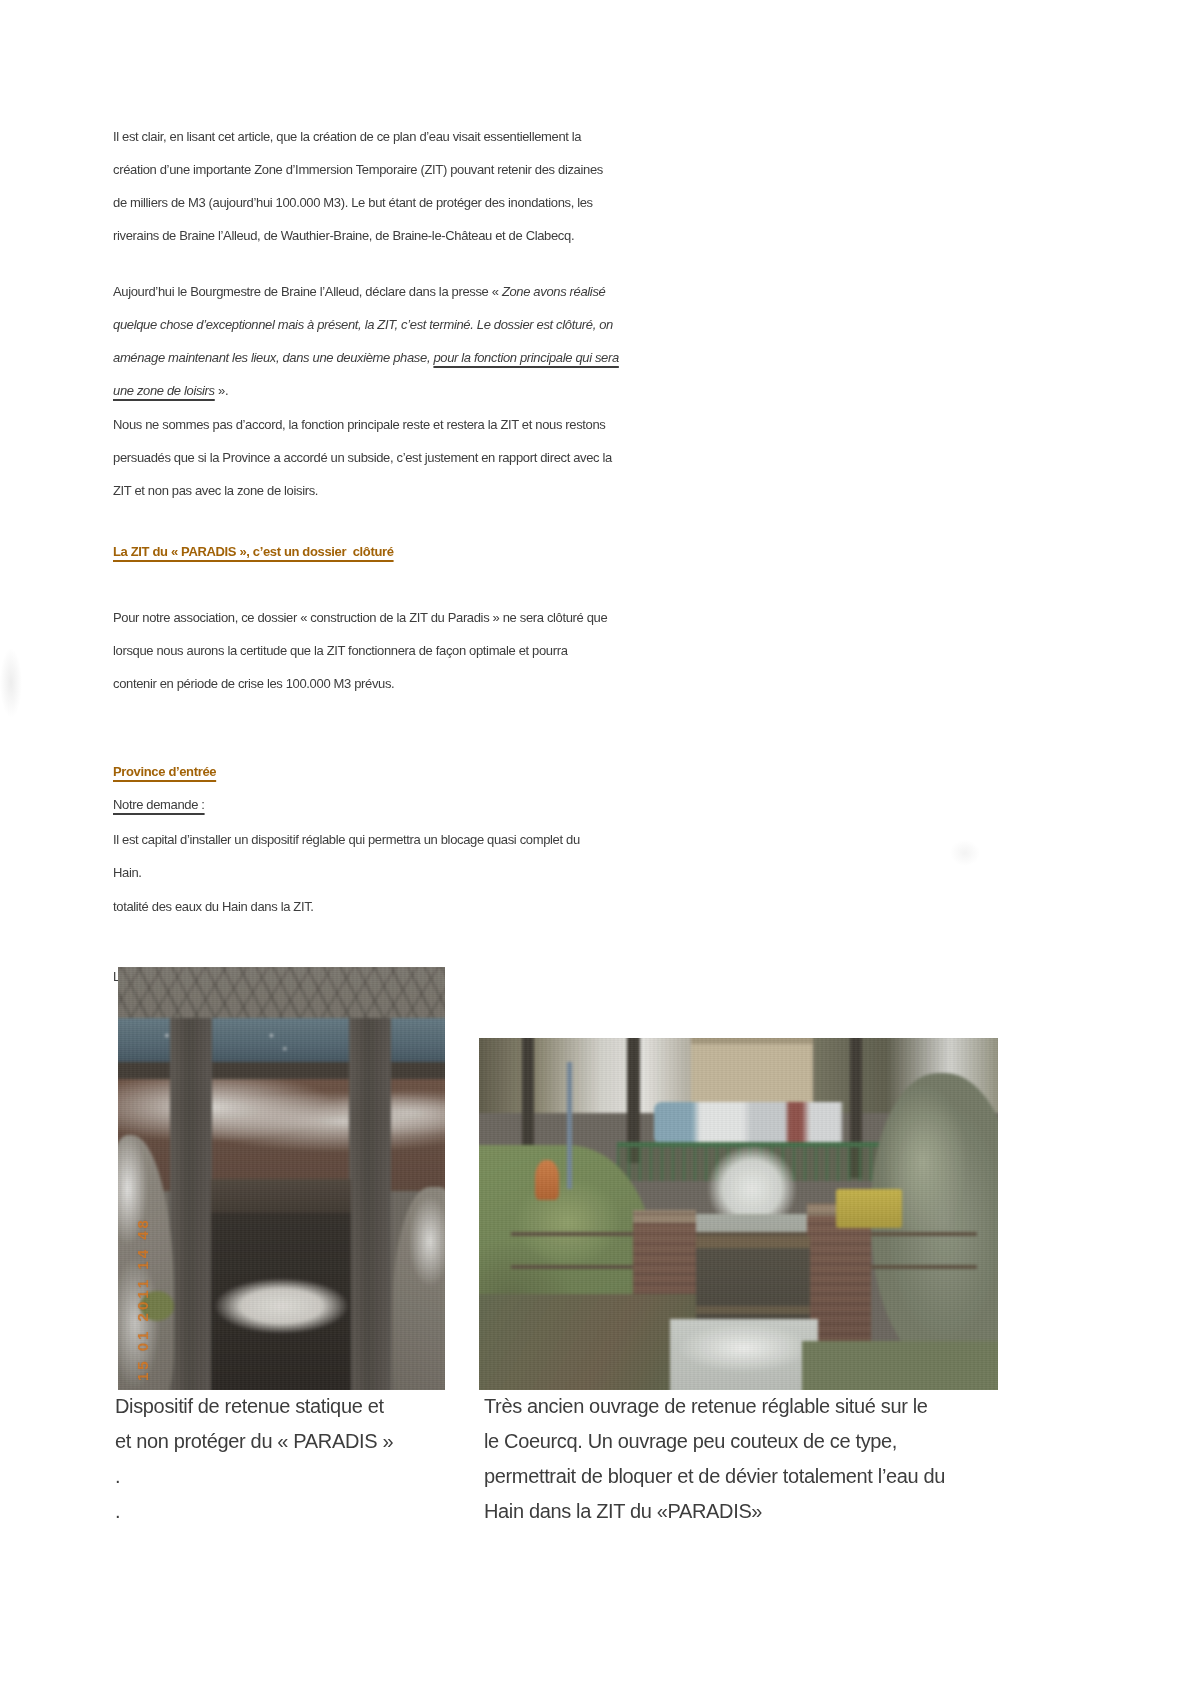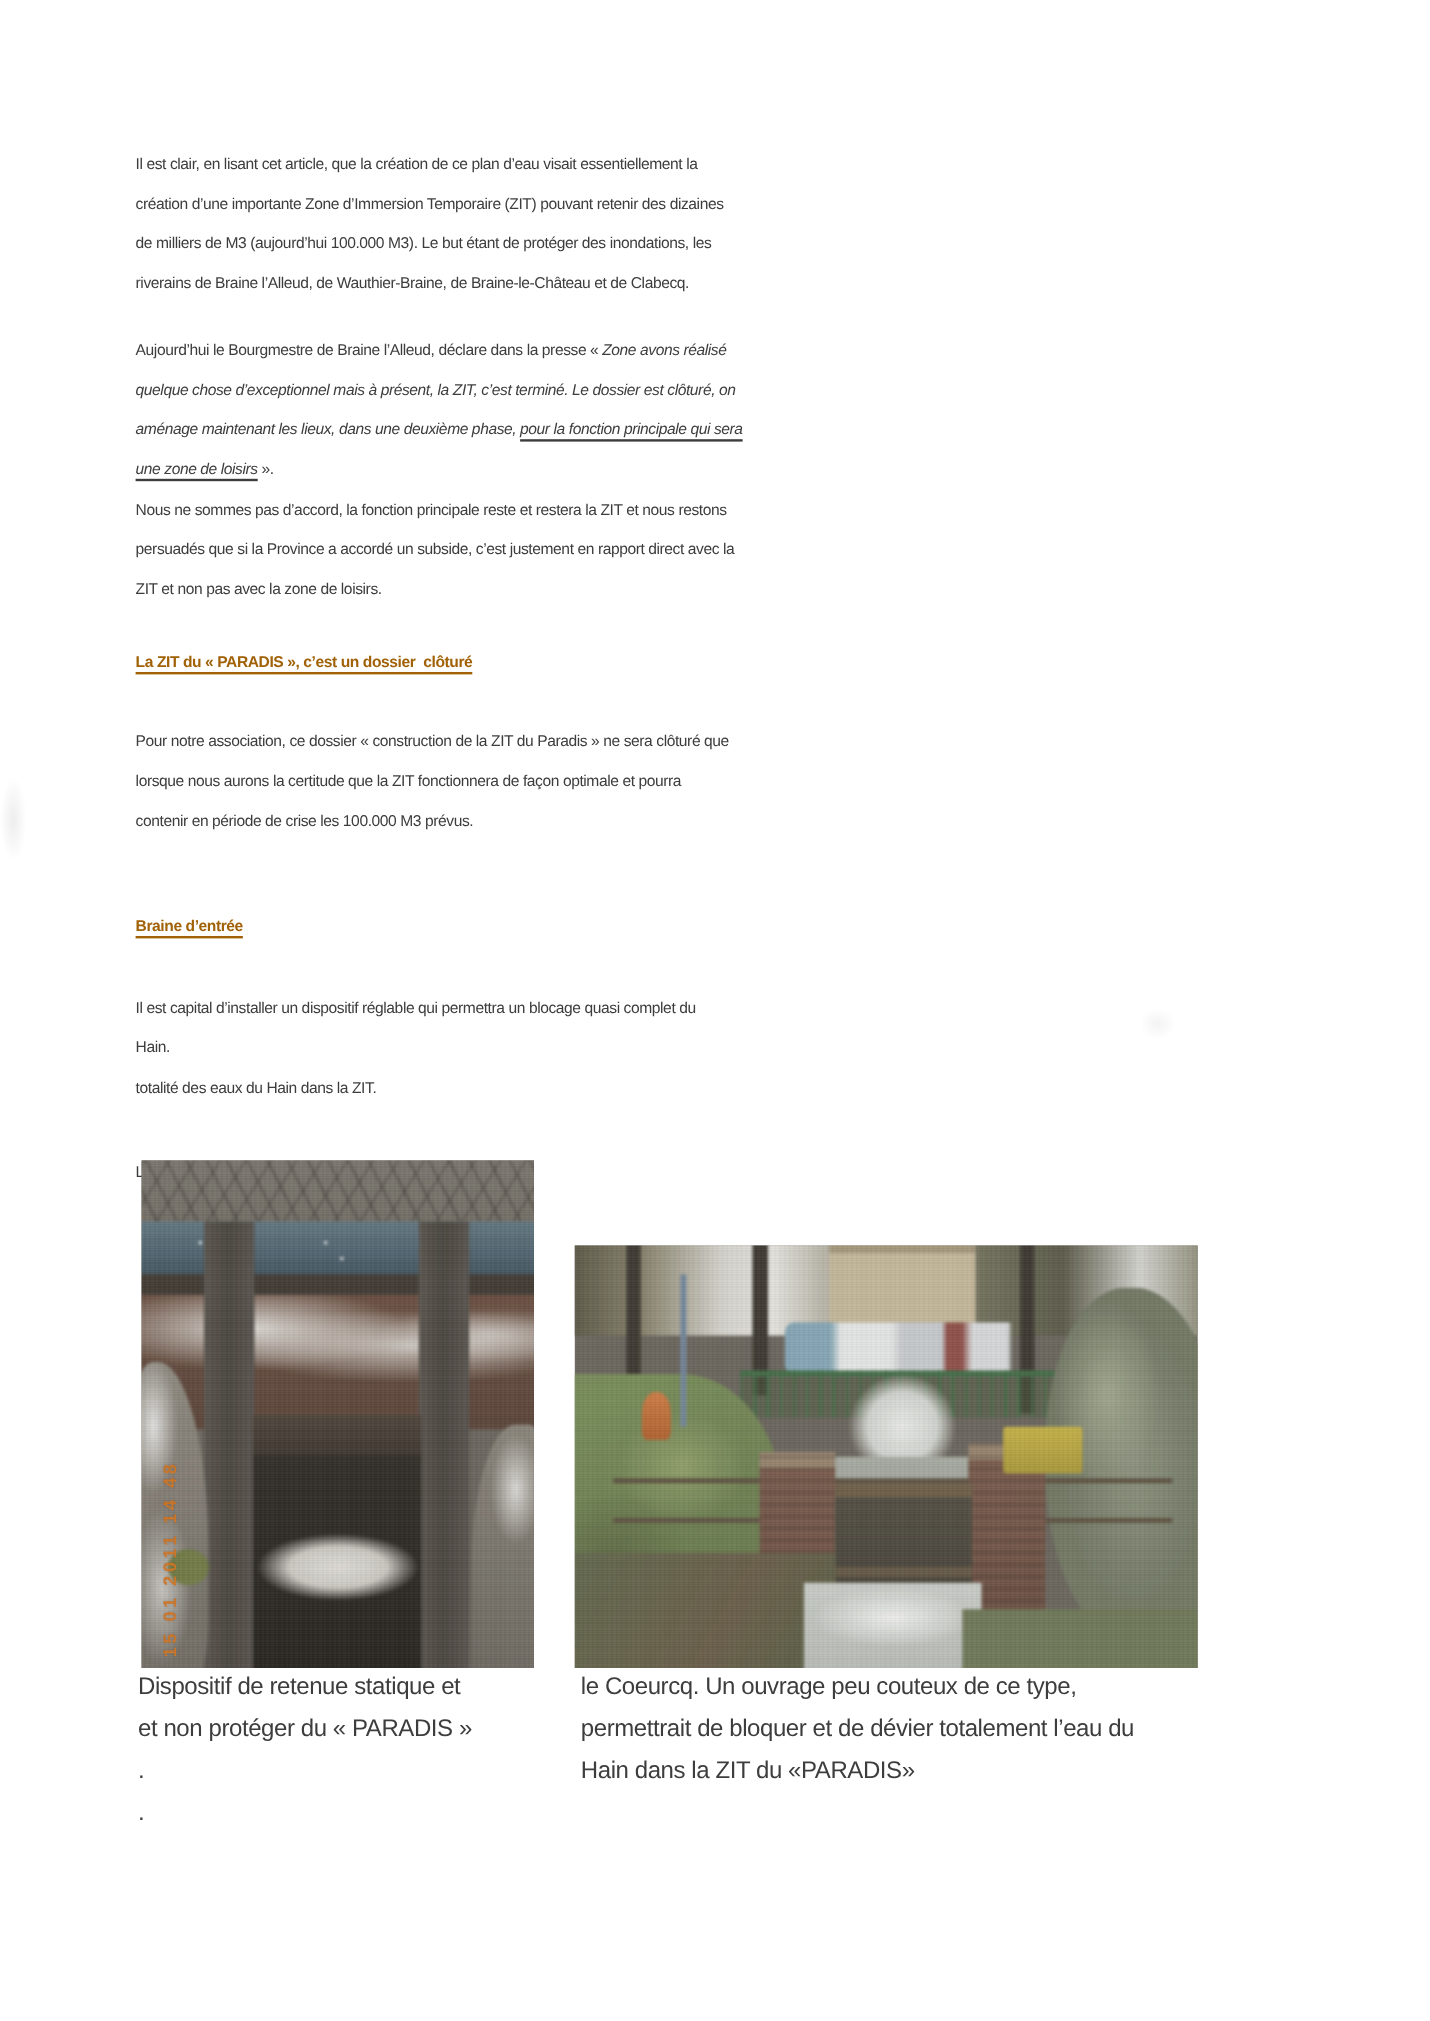--- a/index.html
+++ b/index.html
@@ -146,23 +146,26 @@
   </div>
 
 
   <div class="blk" style="top:557px">
     <div class="ln">Pour notre association, ce dossier « construction de la ZIT du Paradis » ne sera clôturé que</div>
     <div class="ln">lorsque nous aurons la certitude que la ZIT fonctionnera de façon optimale et pourra</div>
     <div class="ln">contenir en période de crise les 100.000 M3 prévus.</div>
   </div>
 
   <div class="blk" style="top:711px">
-    <span class="hd un">Braine d’entrée</span>
-  </div>
-
+    <span class="hd un">Province d’entrée</span>
+  </div>
+
+  <div class="blk" style="top:744px">
+    <span class="un">Notre demande :</span>
+  </div>
 
   <div class="blk" style="top:779px">
     <div class="ln">Il est capital d’installer un dispositif réglable qui permettra un blocage quasi complet du</div>
     <div class="ln">Hain.</div>
   </div>
 
   <div class="blk" style="top:846px">
     <div class="ln">totalité des eaux du Hain dans la ZIT.</div>
   </div>
 
@@ -218,20 +221,21 @@
   </div>
 
   <div class="cap" style="left:115px;top:1389px;width:360px">
     <div class="ln">Dispositif de retenue statique et</div>
     <div class="ln">et non protéger du « PARADIS »</div>
     <div class="ln">.</div>
     <div class="ln">.</div>
   </div>
 
   <div class="cap" style="left:484px;top:1389px;width:540px">
+    <div class="ln">Très ancien ouvrage de retenue réglable situé sur le</div>
     <div class="ln">le Coeurcq. Un ouvrage peu couteux de ce type,</div>
     <div class="ln">permettrait de bloquer et de dévier totalement l’eau du</div>
     <div class="ln">Hain dans la ZIT du «PARADIS»</div>
   </div>
 
   <div class="smudge" style="left:0;top:648px;width:22px;height:70px;background:radial-gradient(closest-side,rgba(80,80,80,.10),transparent)"></div>
   <div class="smudge" style="left:950px;top:840px;width:30px;height:26px;background:radial-gradient(closest-side,rgba(90,90,90,.07),transparent)"></div>
 
 </div>
 

